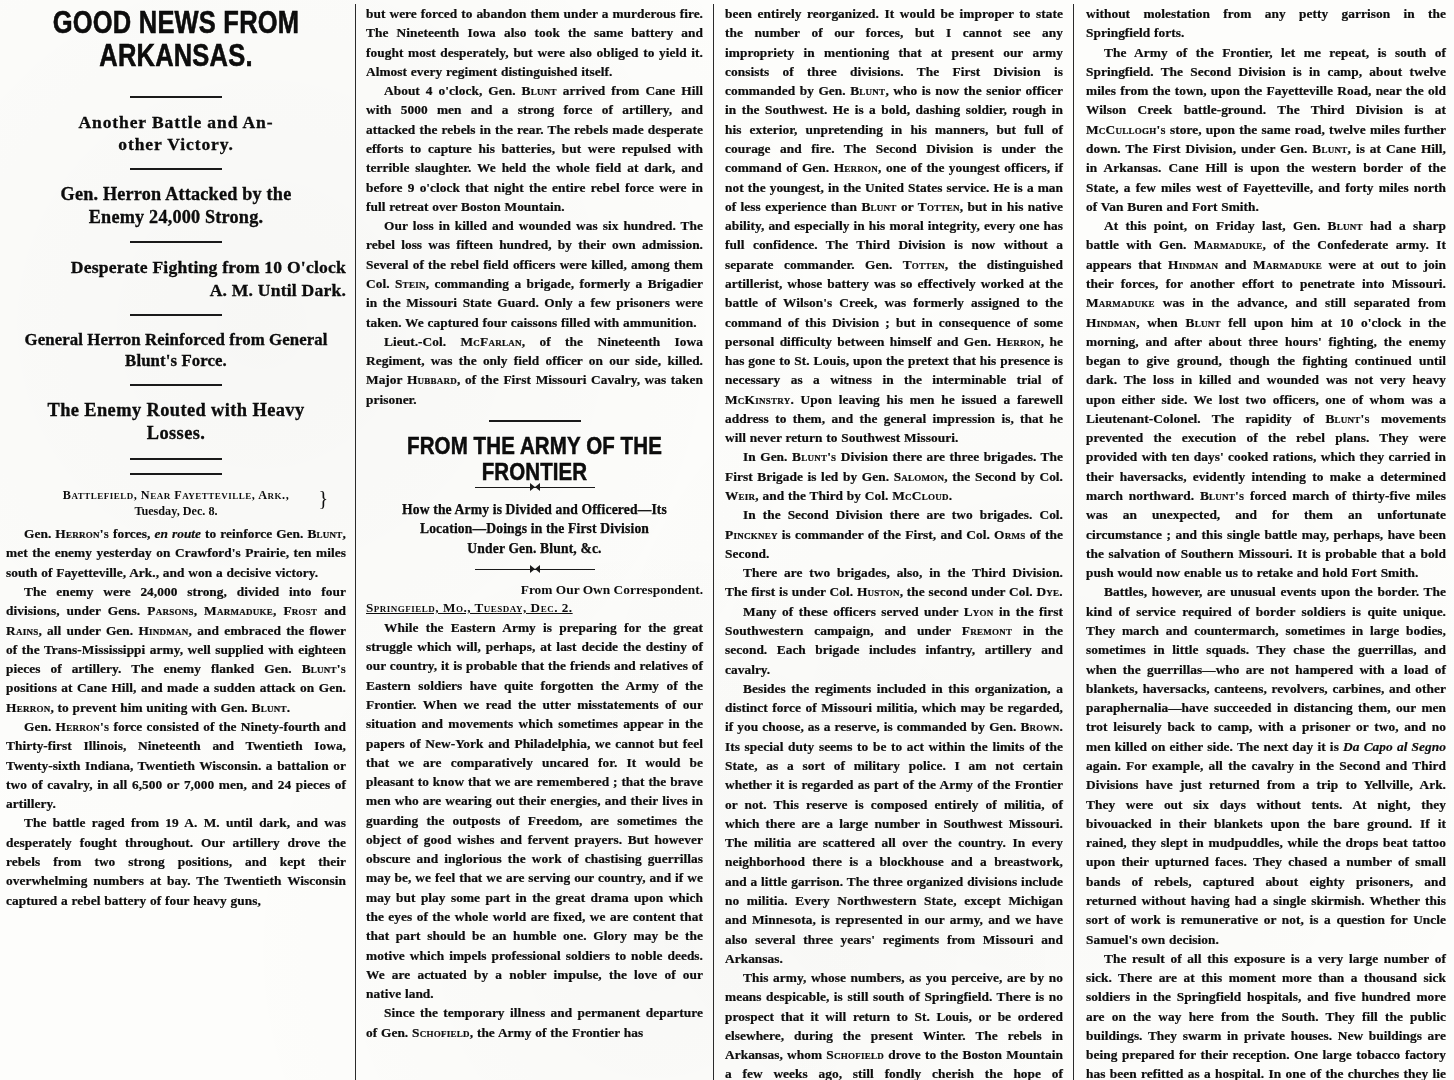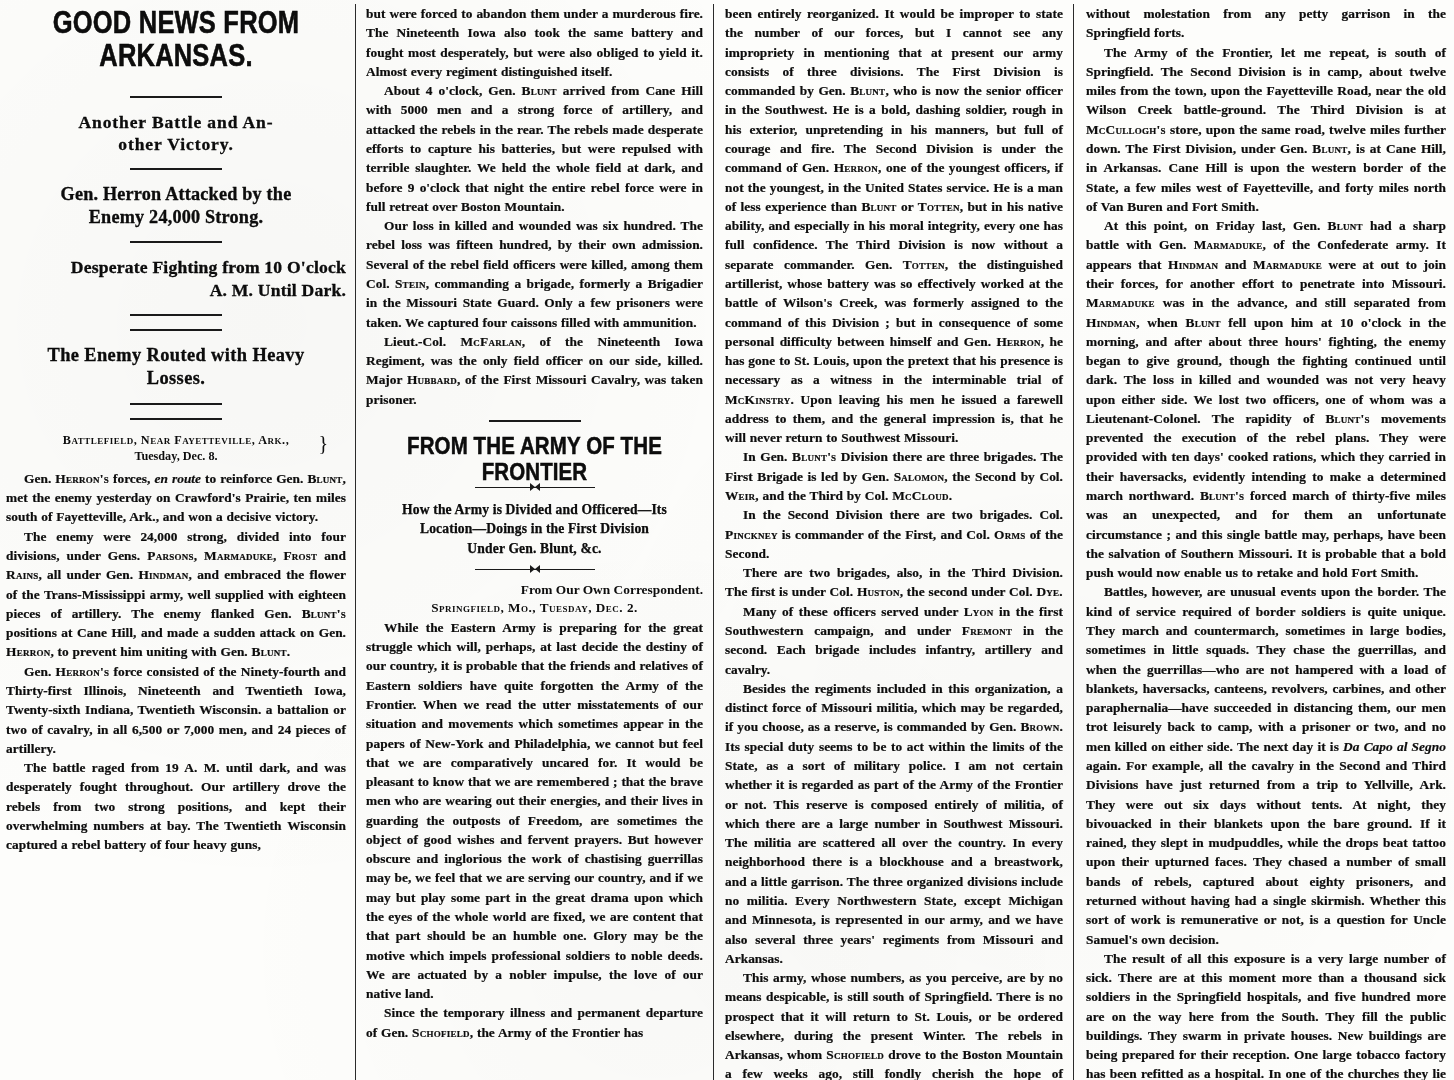--- a/index.html
+++ b/index.html
@@ -127,22 +127,23 @@
     font-family: "Liberation Serif", "DejaVu Serif", serif;
     font-weight: bold;
     font-size: 13.4px;
     text-align: right;
     margin: 4px 0 2px 0;
   }
   .placeline {
     font-family: "Liberation Serif", "DejaVu Serif", serif;
     font-weight: bold;
     font-size: 13.2px;
-    text-align: center;
+    text-align: left;
     margin: 0 0 2px 0;
+    text-decoration: underline;
   }
 
   
   .dateline {
     font-family: "Liberation Serif", "DejaVu Serif", serif;
     font-weight: bold;
     font-size: 12.2px;
     text-align: center;
     line-height: 1.3;
     margin: 2px 0 4px 0;
@@ -207,20 +208,24 @@
 
       <div class="rule-short"></div>
 
       <div class="hl-deck deck-c">
         <div>Desperate Fighting from 10 O'clock</div>
         <div>A. M. Until Dark.</div>
       </div>
 
       <div class="rule-short"></div>
 
+      <div class="hl-deck deck-d">
+        <div>General Herron Reinforced from General</div>
+        <div>Blunt's Force.</div>
+      </div>
 
       <div class="rule-short"></div>
 
       <div class="hl-deck deck-e">
         <div>The Enemy Routed with Heavy</div>
         <div>Losses.</div>
       </div>
 
       <div class="rule-short"></div>
 

